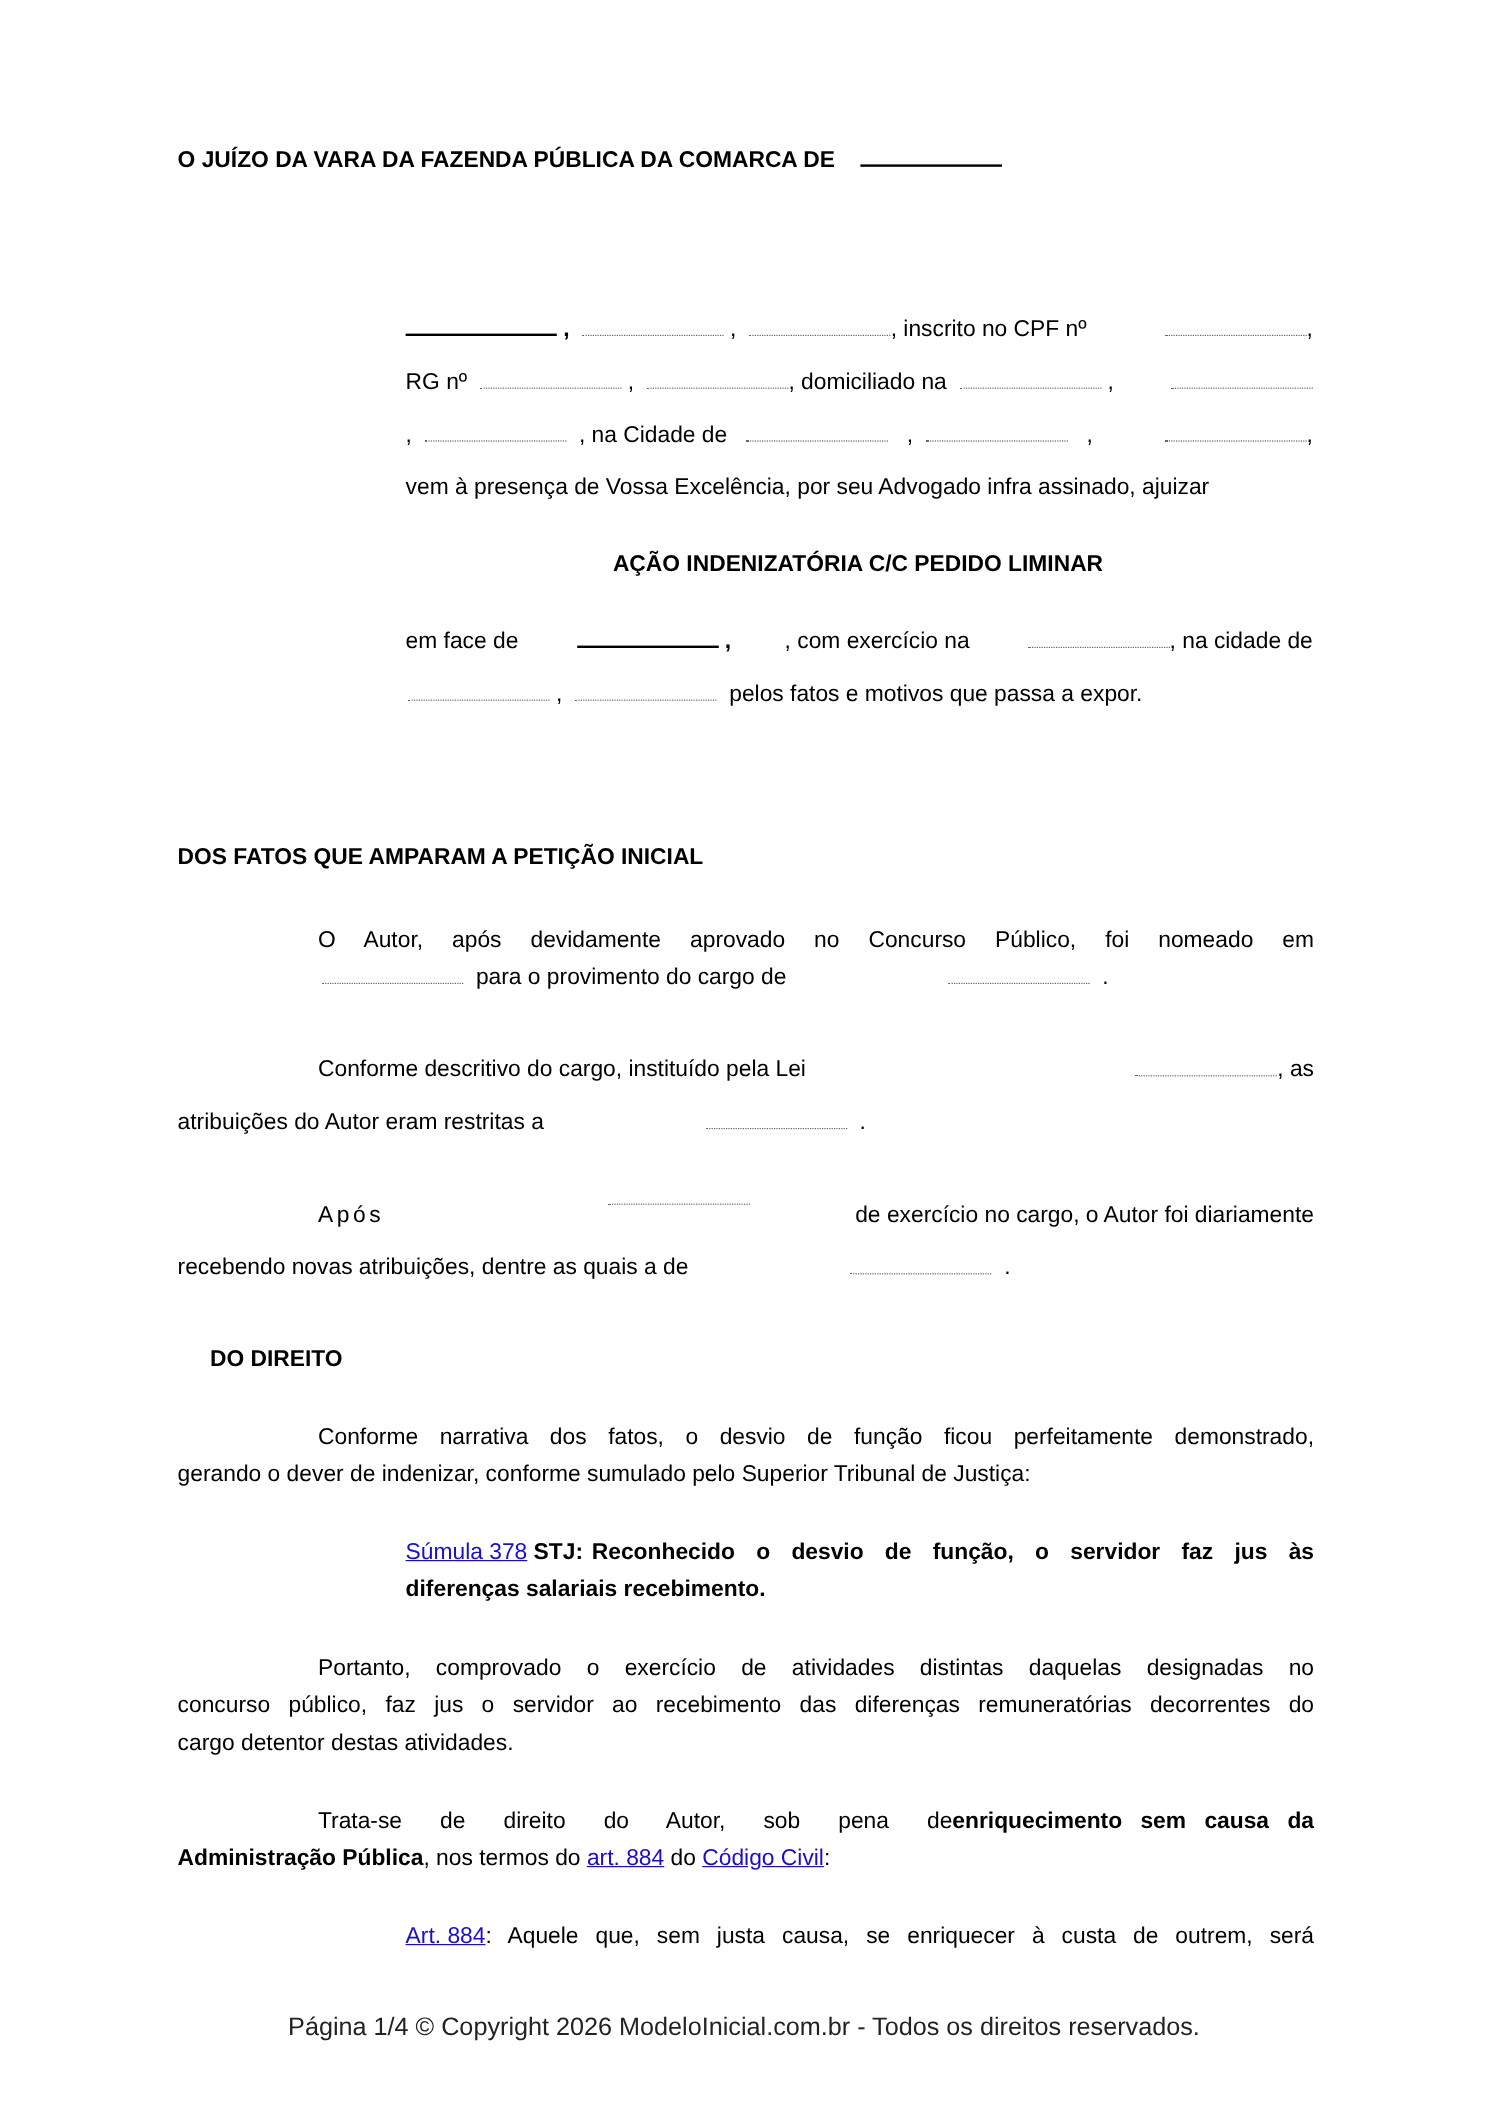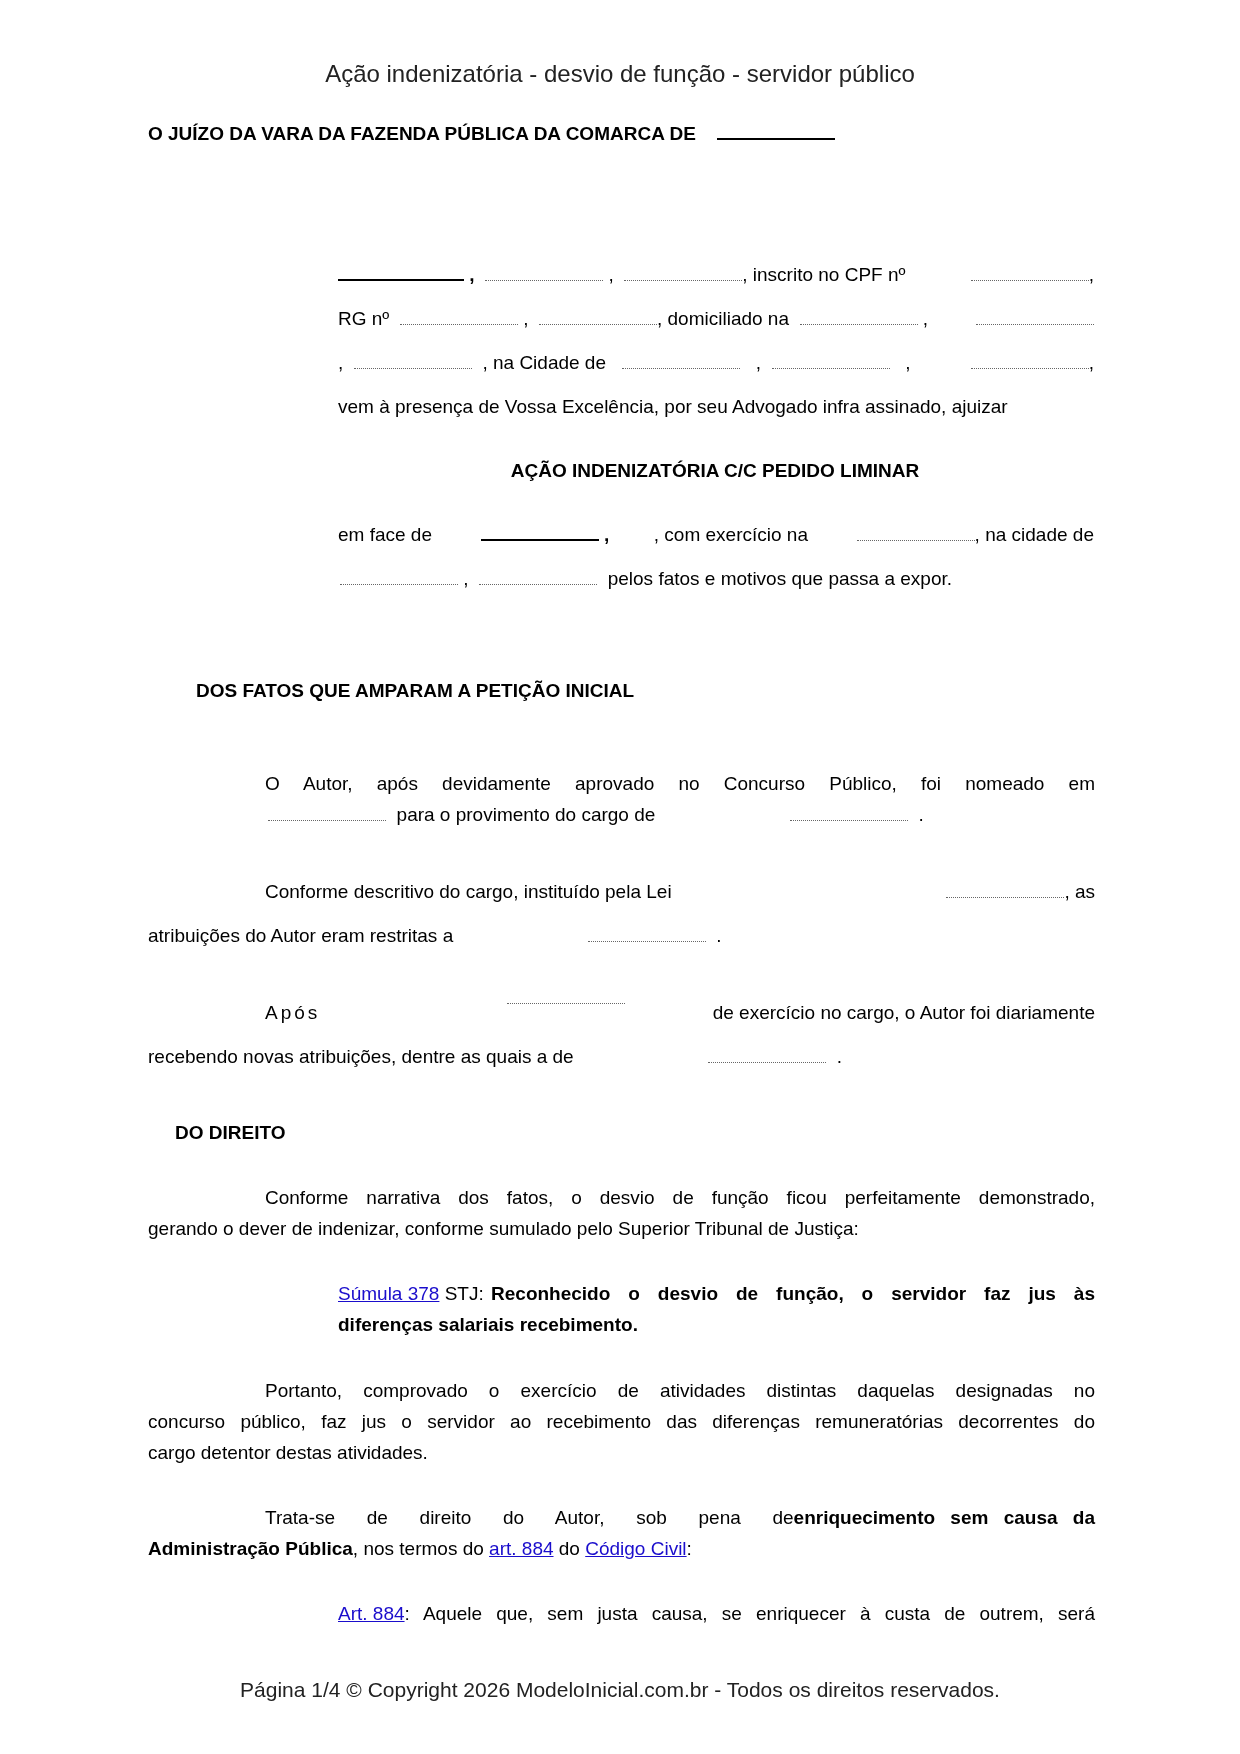--- a/index.html
+++ b/index.html
@@ -19,21 +19,20 @@
     a.link { color: #1a0dcc; text-decoration: underline; }
     .footer { left: 0; width: 1240px; top: 1678px; text-align: center; font-size: 21px; color: #222; }
     .row { display: flex; justify-content: space-between; align-items: baseline; white-space: nowrap; }
     .sp { letter-spacing: 3px; }
   </style>
 </head>
 <body>
 
 <div class="page">
 
-  <div class="abs doc-title">Ação indenizatória - desvio de função - servidor público</div>
 
   <div class="abs body-text bold" style="left:148px; top:123px;">
     <span>O JUÍZO DA VARA DA FAZENDA PÚBLICA DA COMARCA DE</span>
     <span class="blank thick" style="width:118px; margin-left:16px;"></span>
   </div>
 
   <div class="abs body-text row" style="left:338px; width:756px; top:264px;">
     <span>
       <span class="blank thick" style="width:126px;"></span><span class="bold">&nbsp;,</span>
       &nbsp;<span class="blank thin" style="width:118px;"></span> ,
@@ -73,21 +72,21 @@
     <span style="margin-left:-4px;">,  com  exercício  na</span>
     <span><span class="blank thin" style="width:118px;"></span><span>,  na  cidade  de</span></span>
   </div>
 
   <div class="abs body-text" style="left:340px; top:568px;">
     <span class="blank thin" style="width:118px;"></span> ,
     &nbsp;<span class="blank thin" style="width:118px;"></span>
     &nbsp;<span>pelos fatos e motivos que passa a expor.</span>
   </div>
 
-  <div class="abs body-text bold" style="left:148px; top:680px;margin-left:48px;">DOS FATOS QUE AMPARAM A PETIÇÃO INICIAL</div>
+  <div class="abs body-text bold" style="left:148px; top:704px;">DOS FATOS QUE AMPARAM A PETIÇÃO INICIAL</div>
 
   <div class="abs body-text" style="left:265px; width:830px; top:773px;">
     <div class="just">O  Autor,  após  devidamente  aprovado  no  Concurso  Público,  foi  nomeado  em</div>
   </div>
   <div class="abs body-text" style="left:268px; top:804px;">
     <span class="blank thin" style="width:118px;"></span>
     &nbsp;<span>para o provimento do cargo de</span>
     <span style="display:inline-block; width:124px;"></span>
     <span class="blank thin" style="width:118px;"></span> &nbsp;.
   </div>
@@ -118,21 +117,21 @@
   <div class="abs body-text bold" style="left:148px; top:1122px;margin-left:27px;">DO DIREITO</div>
 
   <div class="abs body-text" style="left:148px; top:1218px;">gerando o dever de indenizar, conforme sumulado pelo Superior Tribunal de Justiça:</div>
   <div class="abs body-text" style="left:265px; width:830px; top:1187px;">
     <div class="just">Conforme  narrativa  dos  fatos,  o  desvio  de  função  ficou  perfeitamente  demonstrado,</div>
   </div>
 
   <div class="abs body-text" style="left:338px; width:757px; top:1283px;">
     <div class="row">
       <span>
-        <a class="link" href="#">Súmula 378</a><span style="white-space:pre;"> STJ: </span>
+        <a class="link" href="#">Súmula 378</a><span style="white-space:pre;font-weight:bold;"> STJ: </span>
       </span>
       <span class="bold" style="flex:1; text-align:justify; text-align-last:justify; margin-left:2px;">Reconhecido  o  desvio  de  função,  o  servidor  faz  jus  às</span>
     </div>
   </div>
   <div class="abs body-text bold" style="left:338px; top:1314px;">diferenças salariais recebimento.</div>
 
   <div class="abs body-text" style="left:265px; width:830px; top:1380px;">
     <div class="just">Portanto,  comprovado  o  exercício  de  atividades  distintas  daquelas  designadas  no</div>
   </div>
   <div class="abs body-text" style="left:148px; width:947px; top:1411px;">

